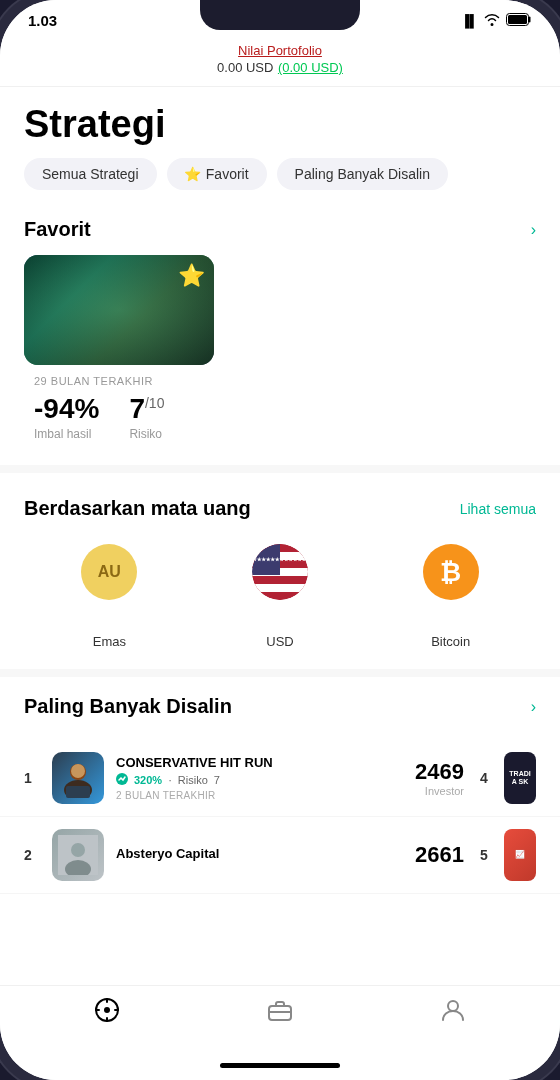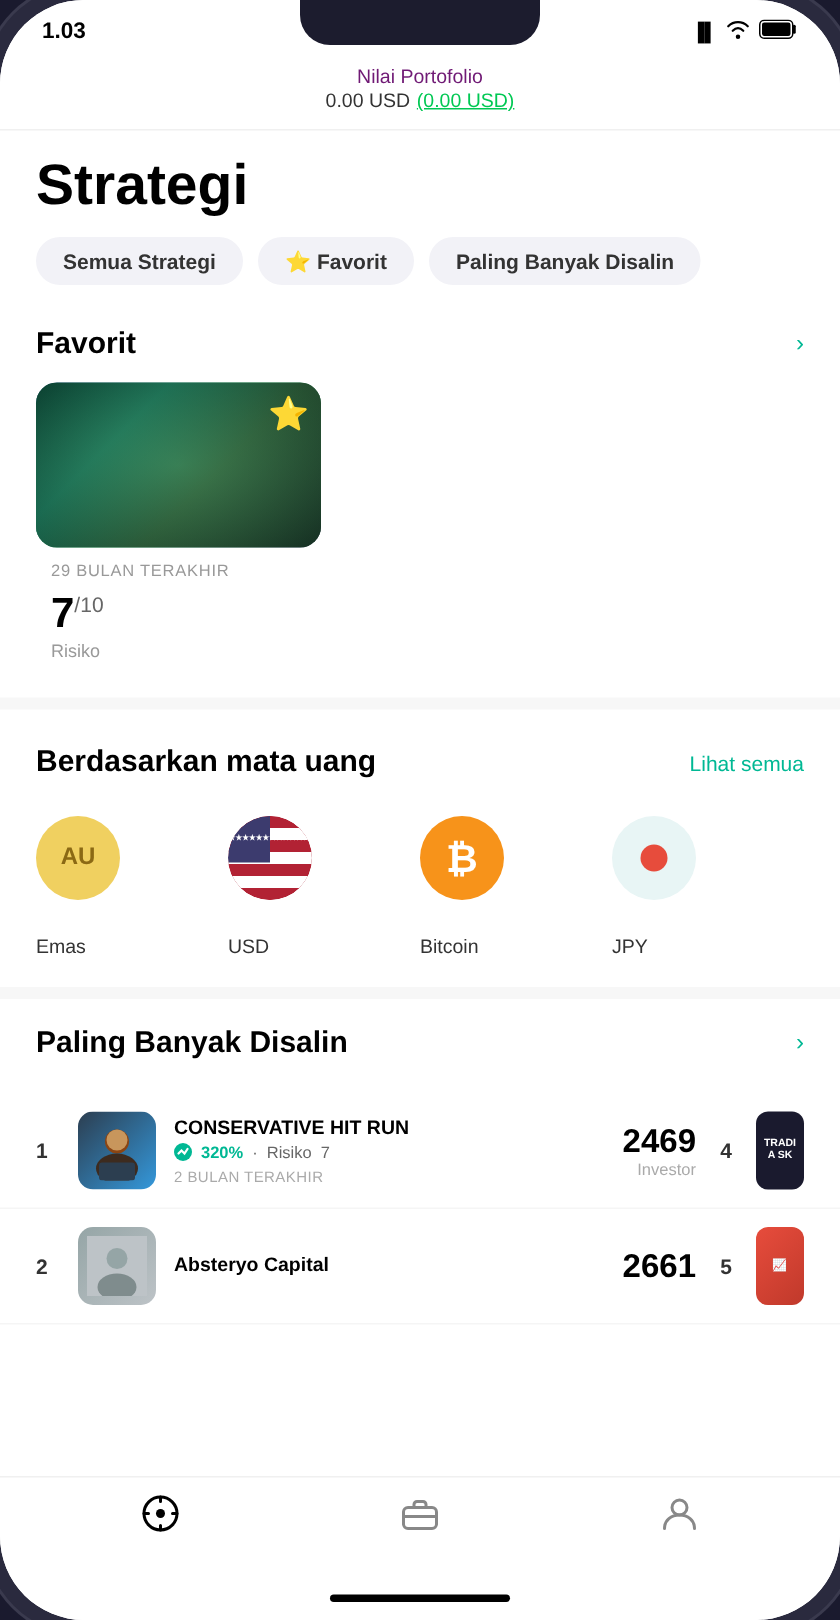--- a/index.html
+++ b/index.html
@@ -71,22 +71,23 @@
     .content::-webkit-scrollbar { display: none; }
 
     
     .header {
       text-align: center;
       padding: 8px 20px 10px;
       border-bottom: 1px solid #f0f0f0;
     }
     .portfolio-label {
       font-size: 13px;
-      color: #701a75;
+      color: #b91c1c;
       font-weight: 400;
+      text-decoration: underline;
     }
     .portfolio-value {
       font-size: 13px;
       color: #333;
       font-weight: 500;
     }
     .portfolio-change {
       color: #00c853;
       text-decoration: underline;
     }
@@ -104,21 +105,21 @@
       display: flex;
       gap: 10px;
       padding: 0 24px 20px;
       overflow-x: hidden;
     }
     .filter-tab {
       padding: 8px 18px;
       border-radius: 20px;
       background: #f2f2f7;
       font-size: 14px;
-      font-weight: 700;
+      font-weight: 400;
       color: #333;
       white-space: nowrap;
       cursor: pointer;
       border: none;
       outline: none;
     }
     .filter-tab.active {
       background: #f2f2f7;
     }
 
@@ -226,21 +227,22 @@
     }
     .currency-grid {
       display: flex;
       gap: 0;
       padding: 10px 24px;
     }
     .currency-item {
       flex: 1;
       display: flex;
       flex-direction: column;
-      gap: 2px;
+      align-items: center;
+      gap: 13px;
       cursor: pointer;
     }
     .currency-icon {
       width: 56px;
       height: 56px;
       border-radius: 50%;
       display: flex;
       align-items: center;
       justify-content: center;
       font-size: 20px;
@@ -564,20 +566,24 @@
             <div class="strategy-card">
               <div class="petr-bg"></div>
               <div class="petr-overlay"></div>
               <span class="card-star">⭐</span>
             </div>
 
             <div class="card-stats" style="padding: 10px 0 4px; margin-left: 10px;">
               <div class="stat-period">29 BULAN TERAKHIR</div>
               <div class="stat-row">
                 <div class="stat-item">
+                  <div class="stat-value negative">-94%</div>
+                  <div class="stat-label">Imbal hasil</div>
+                </div>
+                <div class="stat-item">
                   <div class="stat-value">
                     <span>7</span><sup>/10</sup>
                   </div>
                   <div class="stat-label">Risiko</div>
                 </div>
               </div>
             </div>
           </div>
         </div>
       </div>
@@ -618,26 +624,20 @@
             <span class="currency-name">USD</span>
           </div>
 
           <div class="currency-item">
             <div class="currency-icon btc" style="font-size:26px; font-weight:900;">
               ₿
             </div>
             <span class="currency-name">Bitcoin</span>
           </div>
 
-          <div class="currency-item">
-            <div class="currency-icon jpy" style="background:#e8f5f5;">
-              <div class="jpy-dot"></div>
-            </div>
-            <span class="currency-name">JPY</span>
-          </div>
         </div>
       </div>
 
       <div class="divider"></div>
 
       <div class="disalin-section">
         <div class="section-header">
           <span class="section-title">Paling Banyak Disalin</span>
           <span class="section-arrow">›</span>
         </div>

